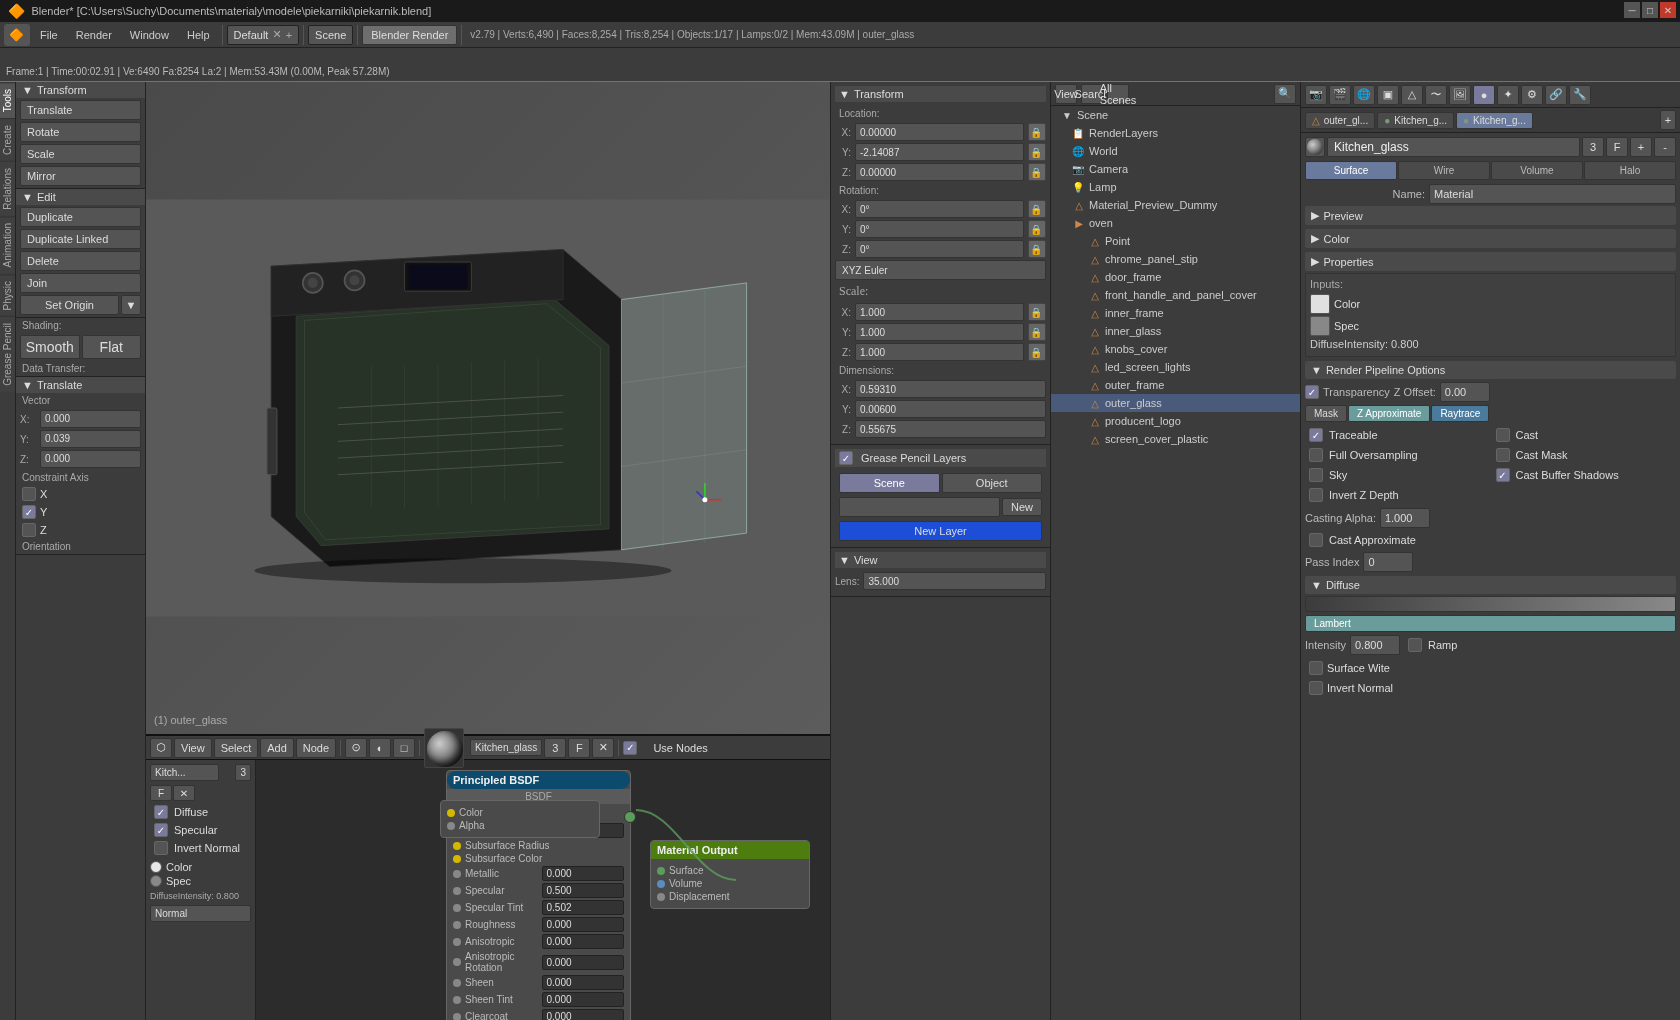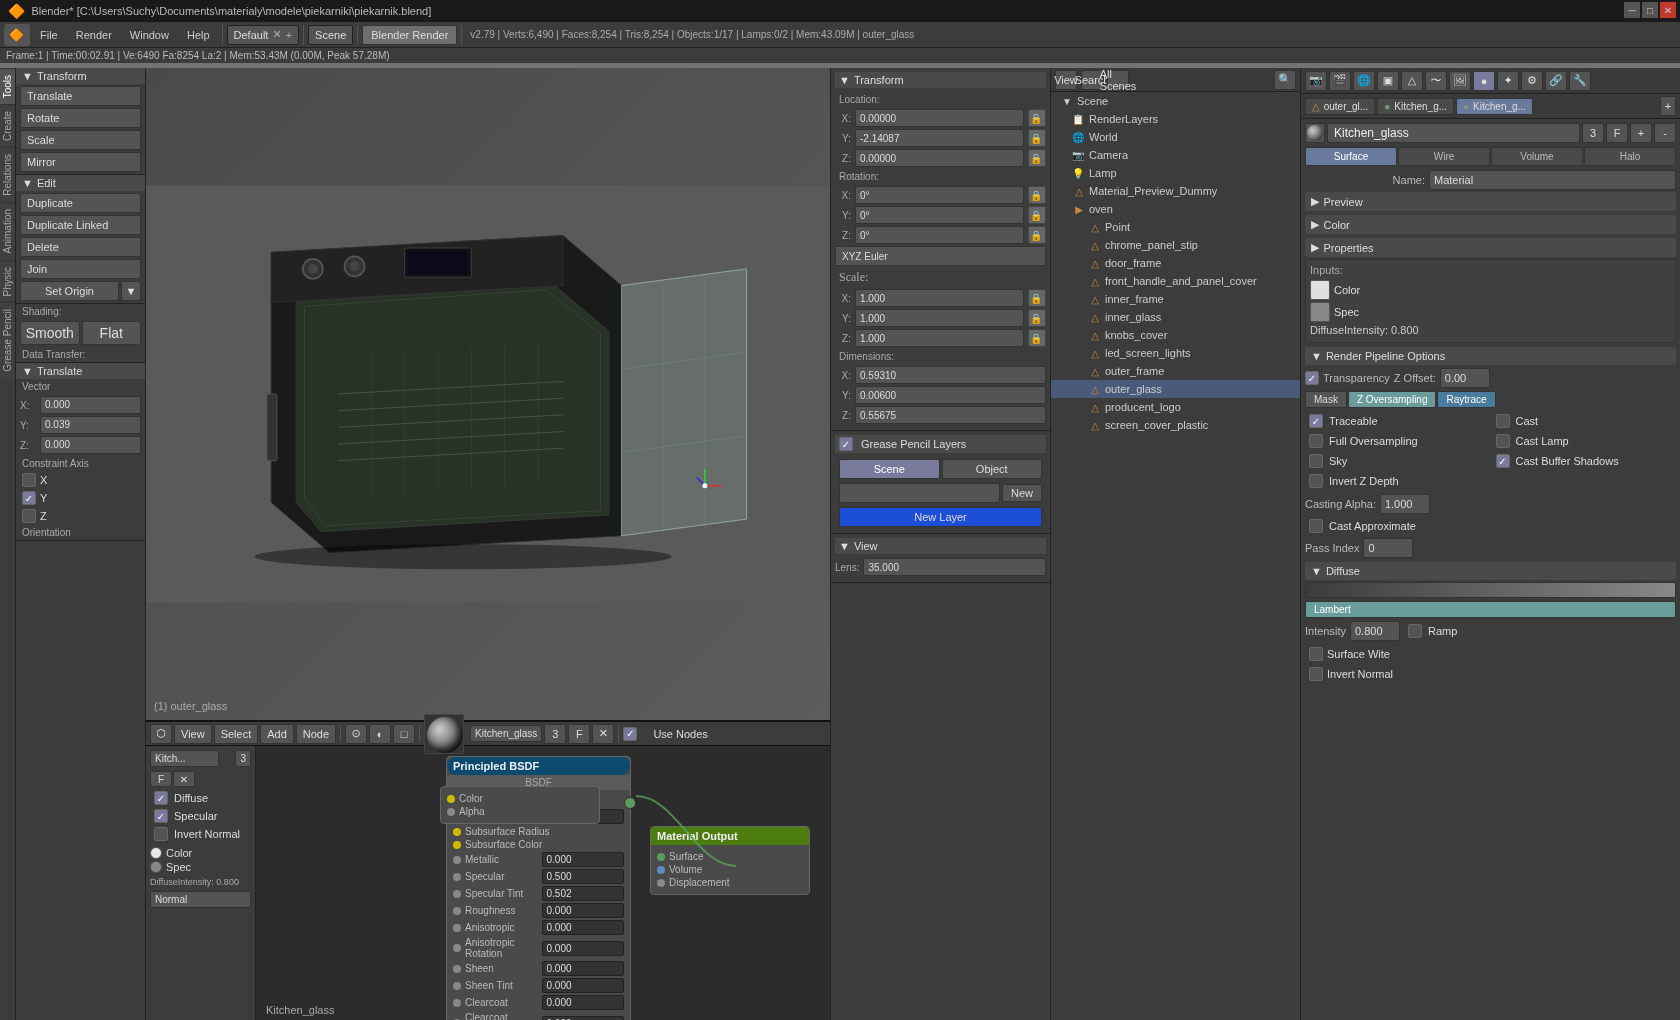--- a/index.html
+++ b/index.html
@@ -47,21 +47,22 @@
 
     
     #infobar {
       height: 20px;
       background: #3c3c3c;
       display: flex;
       align-items: center;
       padding: 0 6px;
       font-size: 10px;
       color: #bbb;
-      border-bottom: 5px solid #737373;
+      border-bottom: 1px solid #737373;
+      margin-top: 14px;
     }
 
     
     #main-layout {
       display: flex;
       height: calc(1020px - 22px - 26px - 20px);
       width: 100%;
     }
 
     
@@ -1072,40 +1073,40 @@
 
         <div class="rp-row">
           <div class="cb checked"></div>
           <span class="rp-label">Transparency</span>
           <span class="rp-label">Z Offset:</span>
           <div class="rp-num-field">0.00</div>
         </div>
 
         <div style="display:flex;gap:1px;margin:2px 0;">
           <div class="rp-toggle">Mask</div>
-          <div class="rp-toggle active">Z Oversampling</div>
+          <div class="rp-toggle active">Z Approximate</div>
           <div class="rp-toggle active" style="background:#4a7a9c;">Raytrace</div>
         </div>
 
         <div style="display:grid;grid-template-columns:1fr 1fr;gap:2px;margin:4px 0;">
           <div class="prop-checkbox">
             <div class="cb checked"></div>
             <span>Traceable</span>
           </div>
           <div class="prop-checkbox">
             <div class="cb"></div>
             <span>Cast</span>
           </div>
           <div class="prop-checkbox">
             <div class="cb"></div>
             <span>Full Oversampling</span>
           </div>
           <div class="prop-checkbox">
             <div class="cb"></div>
-            <span>Cast Lamp</span>
+            <span>Cast Mask</span>
           </div>
           <div class="prop-checkbox">
             <div class="cb"></div>
             <span>Sky</span>
           </div>
           <div class="prop-checkbox">
             <div class="cb checked"></div>
             <span>Cast Buffer Shadows</span>
           </div>
           <div class="prop-checkbox">

